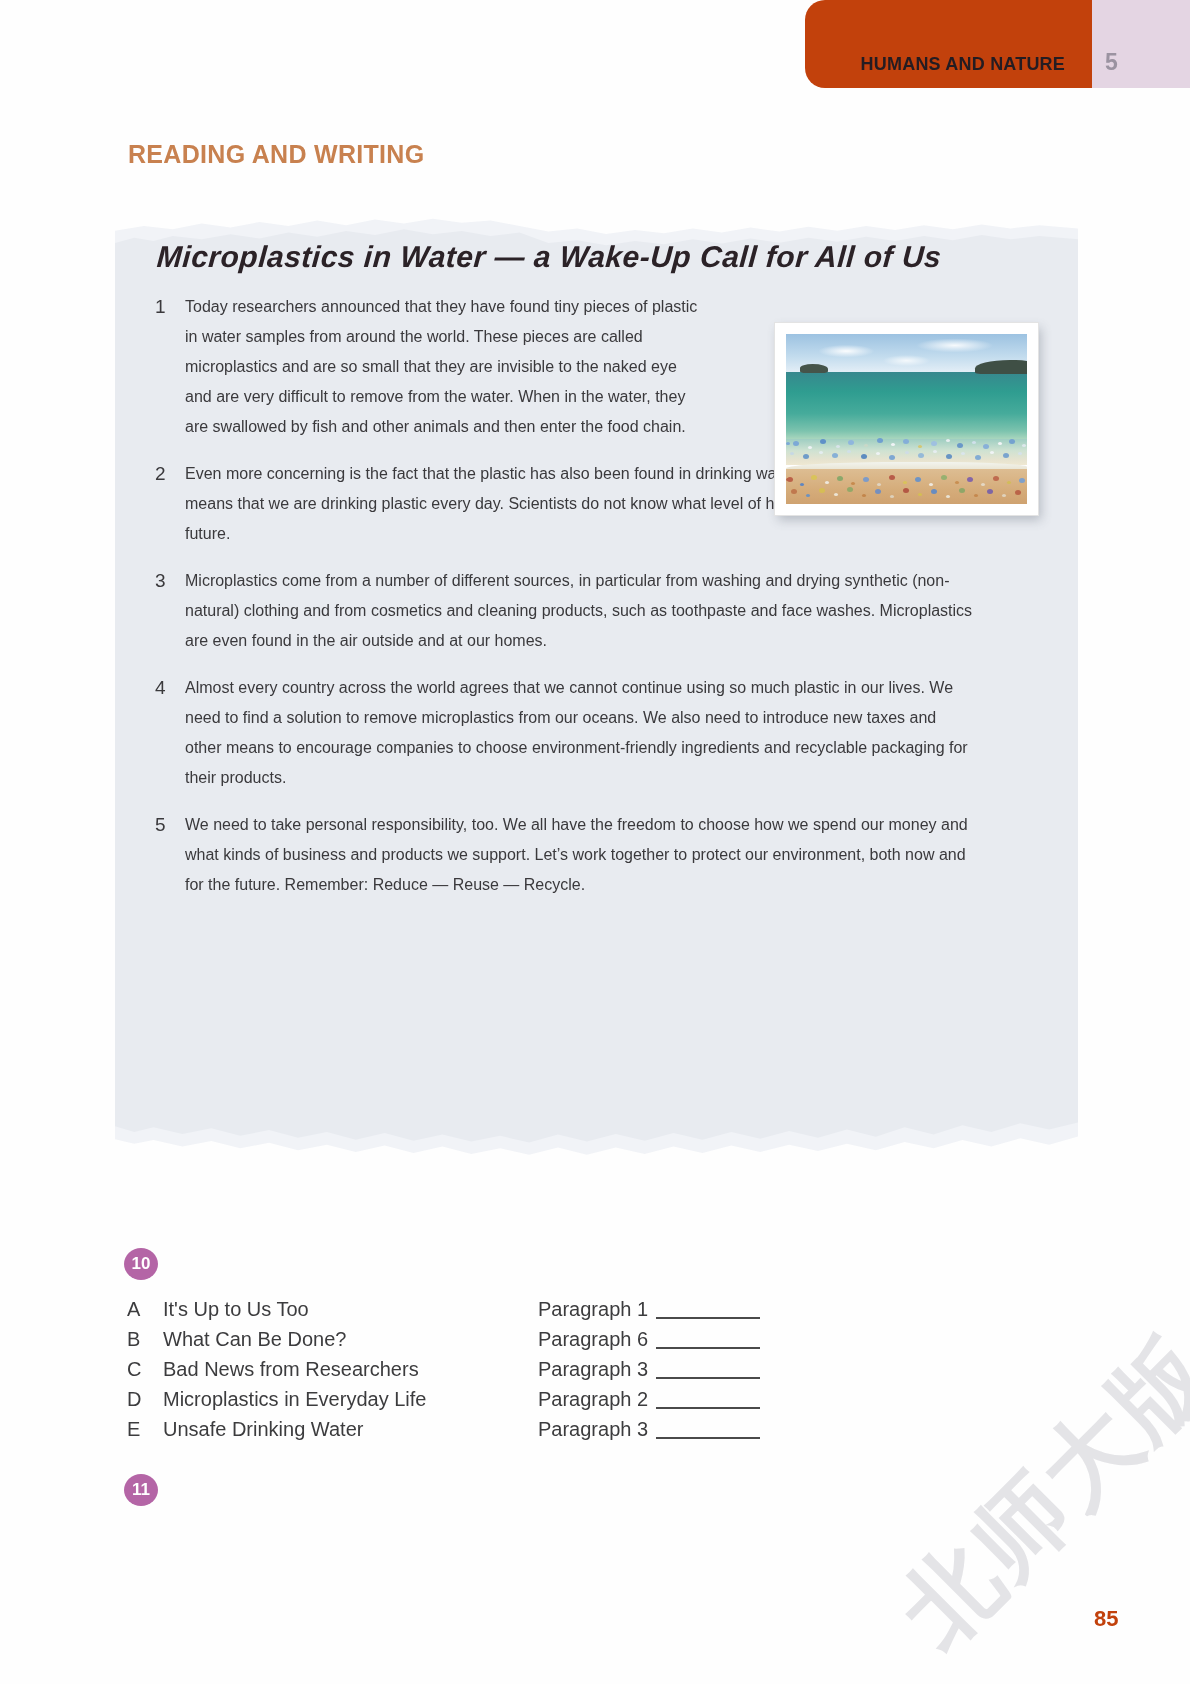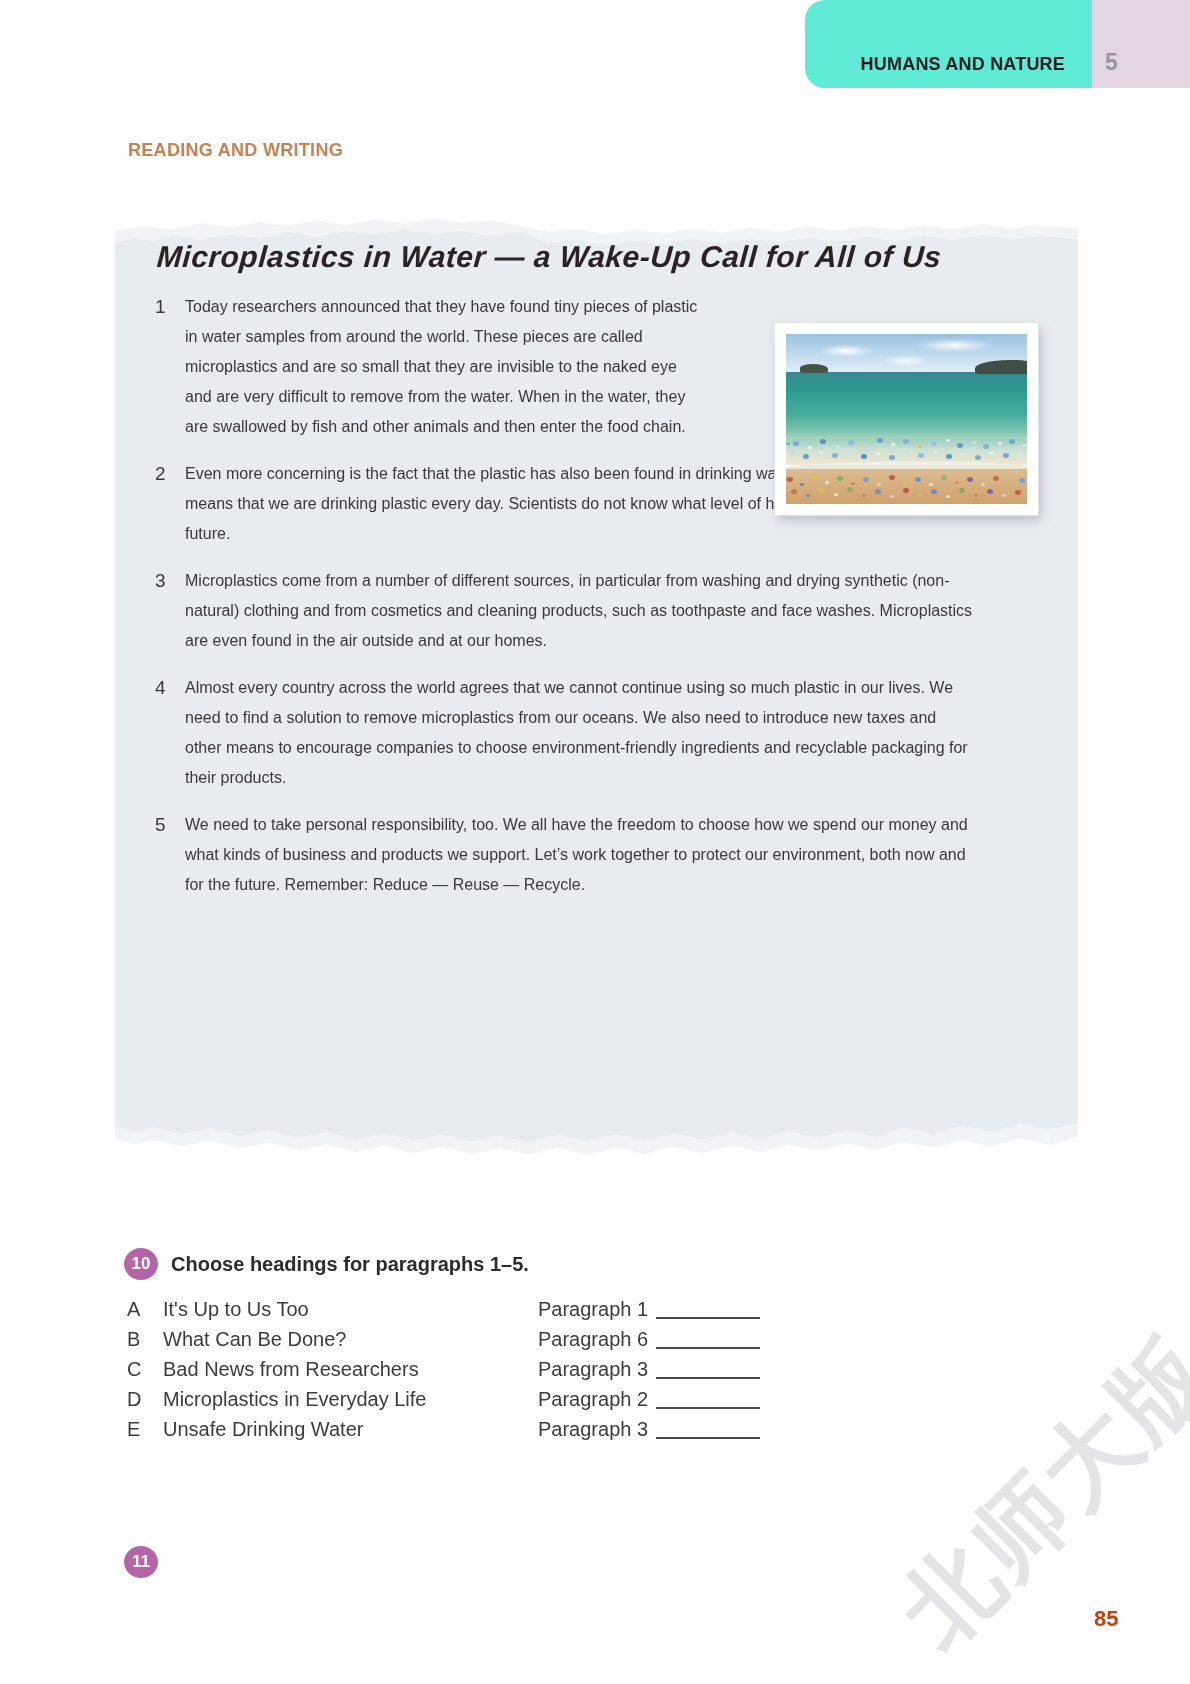--- a/index.html
+++ b/index.html
@@ -5,35 +5,35 @@
   * { margin:0; padding:0; box-sizing:border-box; }
   html,body { background:#ffffff; }
   .page {
     position:relative; width:1190px; height:1684px; background:#fefefe;
     font-family:"Liberation Sans", sans-serif; overflow:hidden;
   }
 
   
   .unit-tab {
     position:absolute; left:805px; top:0; width:385px; height:88px;
-    background:#5eead4; border-radius:20px 0 0 20px;
+    background:#c2410c; border-radius:20px 0 0 20px;
   }
   .unit-num-box {
     position:absolute; right:0; top:0; bottom:0; width:98px;
     background:#e4d5e3; display:flex; align-items:flex-end; padding:0 0 12px 13px;
   }
   .unit-num { font-size:23px; font-weight:bold; color:#9b93a1; }
   .unit-title {
     position:absolute; right:125px; bottom:13px; font-size:18px; font-weight:bold;
     color:#241c22; letter-spacing:0.2px; white-space:nowrap;
   }
 
   
   .section-heading {
-    position:absolute; left:128px; top:140px; font-size:18px; font-weight:bold;
+    position:absolute; left:128px; top:140px; font-size:25px; font-weight:bold;
     color:#c8814f; letter-spacing:0.3px;
   }
 
   
   .panel { position:absolute; left:115px; top:200px; width:963px; height:972px; }
   .panel-body { position:absolute; left:0; right:0; top:50px; bottom:60px; background:#e8ebf0; }
   .tear { position:absolute; left:0; right:0; }
   .tear-top-under { top:14px; height:40px; background:#f1f3f7;
     clip-path:polygon(0 42%,3% 30%,6% 38%,9% 24%,12% 34%,15% 20%,18% 30%,21% 16%,24% 28%,27% 14%,30% 24%,33% 12%,36% 22%,39% 16%,42% 30%,45% 44%,48% 36%,51% 50%,54% 40%,57% 48%,60% 36%,63% 46%,66% 34%,69% 44%,72% 32%,75% 42%,78% 30%,81% 40%,84% 28%,87% 38%,90% 26%,93% 36%,96% 28%,100% 36%,100% 100%,0 100%); }
   .tear-top { top:20px; height:42px; background:#e8ebf0;
@@ -98,21 +98,21 @@
     208px -1px 0 1px #bf6b4f,221px 3px 0 #d2bd58,234px 1px 0 1px #7fa0ca,
     6px 12px 0 1px #c0784e,20px 16px 0 #6d92be,34px 11px 0 1px #d6bd55,48px 15px 0 #ece4d4,
     62px 10px 0 1px #93a868,76px 16px 0 #c3854a,90px 12px 0 1px #758fbe,104px 17px 0 #ddd0ba,
     118px 11px 0 1px #b45844,132px 15px 0 #d4be54,146px 12px 0 1px #688cc0,160px 17px 0 #e9e2d2,
     174px 11px 0 1px #8fa668,188px 16px 0 #c5884e,202px 12px 0 1px #7e66a4,216px 16px 0 #dfd2bc,
     230px 13px 0 1px #ba6448; }
 
   
   .ex-header { position:absolute; display:flex; align-items:center; gap:13px; }
   .ex10 { left:124px; top:1248px; }
-  .ex11 { left:124px; top:1546px; }
+  .ex11 { left:124px; top:1474px; }
   .badge {
     width:34px; height:32px; border-radius:50%; background:#b465a6; color:#ffffff;
     font-size:17px; font-weight:bold; display:flex; align-items:center; justify-content:center;
     flex:0 0 34px;
   }
   .ex-instruction { font-size:20px; font-weight:bold; color:#2d2b2d; }
 
   .options { position:absolute; left:127px; top:1298px; }
   .opt-row { display:flex; align-items:baseline; height:30px; font-size:20px; color:#3c3c3e; }
   .opt-letter { width:36px; flex:0 0 36px; }
@@ -189,21 +189,20 @@
         <div class="foam"></div>
         <div class="sand"></div>
         <div class="trash trash-water"></div>
         <div class="trash trash-sand"></div>
       </div>
     </div>
   </div>
 
   <div class="ex-header ex10 above">
     <div class="badge">10</div>
-    <div class="ex-instruction">Choose headings for paragraphs 1–5.</div>
   </div>
 
   <div class="options above">
     <div class="opt-row">
       <span class="opt-letter">A</span>
       <span class="opt-text">It's Up to Us Too</span>
       <span class="blank-label">Paragraph 1</span>
       <span class="blank-line"></span>
     </div>
     <div class="opt-row">

